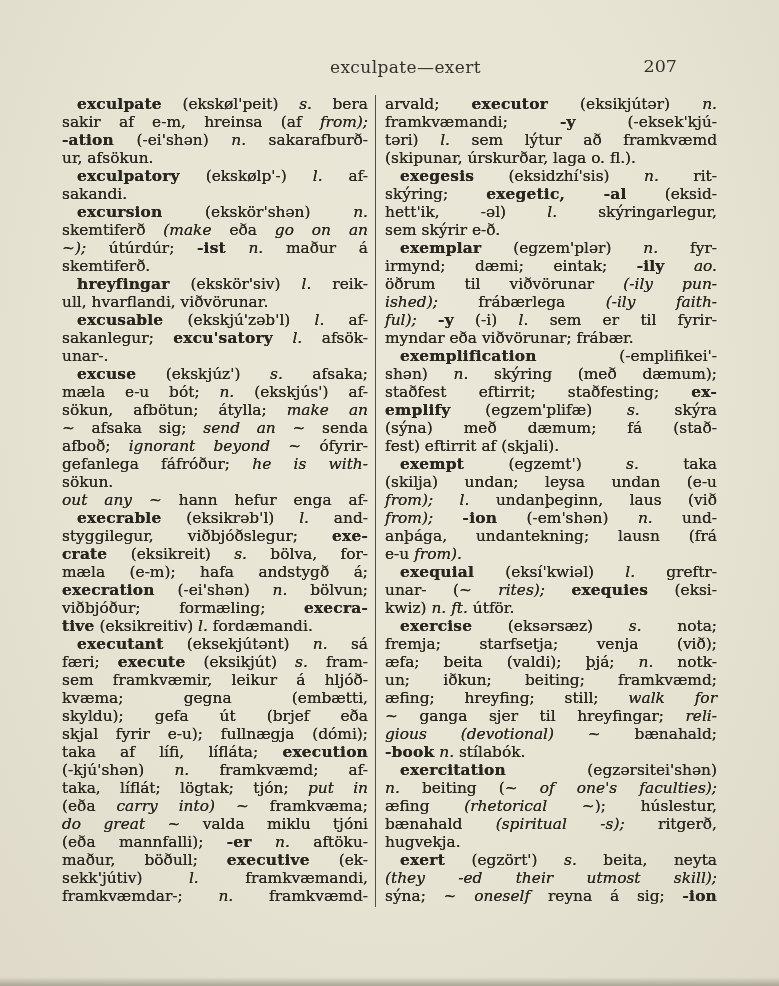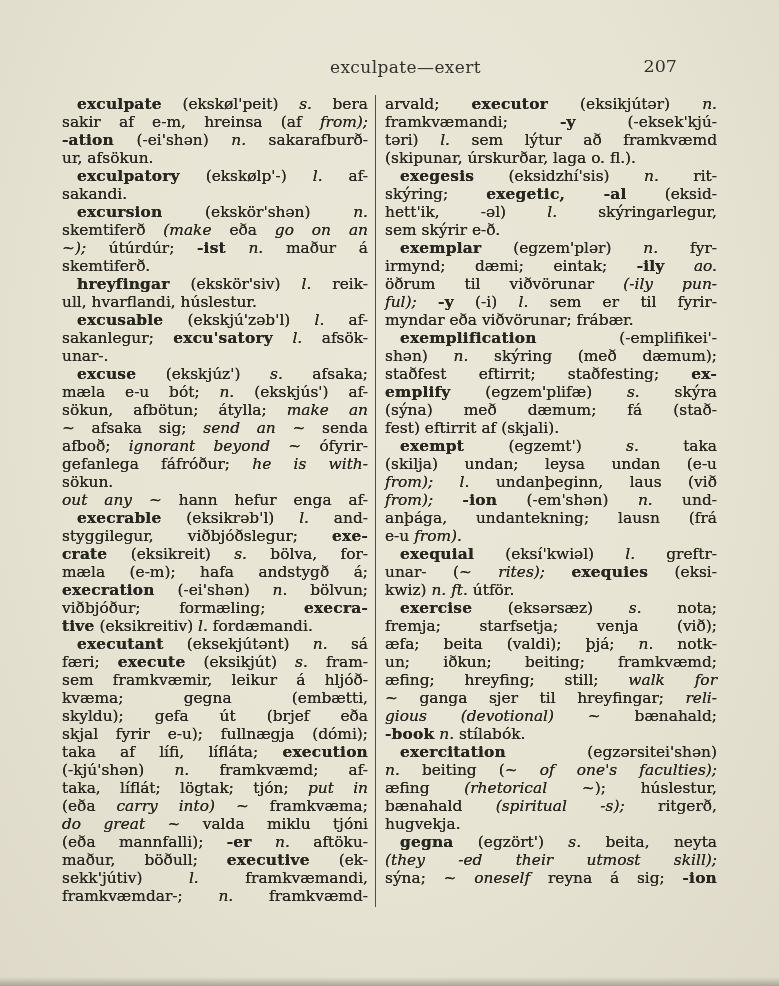--- a/index.html
+++ b/index.html
@@ -65,21 +65,21 @@
         <div class="line">sakir af e-m, hreinsa (af <i>from);</i></div>
         <div class="line"><b>-ation</b> (-ei'shən) <i>n.</i> sakarafburð-</div>
         <div class="line end">ur, afsökun.</div>
         <div class="line indent"><b>exculpatory</b> (ekskølp'-) <i>l.</i> af-</div>
         <div class="line end">sakandi.</div>
         <div class="line indent"><b>excursion</b> (ekskör'shən) <i>n.</i></div>
         <div class="line">skemtiferð <i>(make</i> eða <i>go on an</i></div>
         <div class="line"><i>~);</i> útúrdúr; <b>-ist</b> <i>n.</i> maður á</div>
         <div class="line end">skemtiferð.</div>
         <div class="line indent"><b>hreyfingar</b> (ekskör'siv) <i>l.</i> reik-</div>
-        <div class="line end">ull, hvarflandi, húslestur.</div>
+        <div class="line end">ull, hvarflandi, viðvörunar.</div>
         <div class="line indent"><b>excusable</b> (ekskjú'zəb'l) <i>l.</i> af-</div>
         <div class="line">sakanlegur; <b>excu'satory</b> <i>l.</i> afsök-</div>
         <div class="line end">unar-.</div>
         <div class="line indent"><b>excuse</b> (ekskjúz') <i>s.</i> afsaka;</div>
         <div class="line">mæla e-u bót; <i>n.</i> (ekskjús') af-</div>
         <div class="line">sökun, afbötun; átylla; <i>make an</i></div>
         <div class="line">~ afsaka sig; <i>send an</i> ~ senda</div>
         <div class="line">afboð; <i>ignorant beyond</i> ~ ófyrir-</div>
         <div class="line">gefanlega fáfróður; <i>he is with-</i></div>
         <div class="line end">sökun.</div>
@@ -113,20 +113,21 @@
         <div class="line">framkvæmandi; <b>-y</b> (-eksek'kjú-</div>
         <div class="line">təri) <i>l.</i> sem lýtur að framkvæmd</div>
         <div class="line end">(skipunar, úrskurðar, laga o. fl.).</div>
         <div class="line indent"><b>exegesis</b> (eksidzhí'sis) <i>n.</i> rit-</div>
         <div class="line">skýring; <b>exegetic, -al</b> (eksid-</div>
         <div class="line">hett'ik, -əl) <i>l.</i> skýringarlegur,</div>
         <div class="line end">sem skýrir e-ð.</div>
         <div class="line indent"><b>exemplar</b> (egzem'plər) <i>n.</i> fyr-</div>
         <div class="line">irmynd; dæmi; eintak; <b>-ily</b> <i>ao.</i></div>
         <div class="line">öðrum til viðvörunar <i>(-ily pun-</i></div>
+        <div class="line"><i>ished);</i> frábærlega <i>(-ily faith-</i></div>
         <div class="line"><i>ful);</i> <b>-y</b> (-i) <i>l.</i> sem er til fyrir-</div>
         <div class="line end">myndar eða viðvörunar; frábær.</div>
         <div class="line indent"><b>exemplification</b> (-emplifikei'-</div>
         <div class="line">shən) <i>n.</i> skýring (með dæmum);</div>
         <div class="line">staðfest eftirrit; staðfesting; <b>ex-</b></div>
         <div class="line"><b>emplify</b> (egzem'plifæ) <i>s.</i> skýra</div>
         <div class="line">(sýna) með dæmum; fá (stað-</div>
         <div class="line end">fest) eftirrit af (skjali).</div>
         <div class="line indent"><b>exempt</b> (egzemt') <i>s.</i> taka</div>
         <div class="line">(skilja) undan; leysa undan (e-u</div>
@@ -143,20 +144,20 @@
         <div class="line">un; iðkun; beiting; framkvæmd;</div>
         <div class="line">æfing; hreyfing; still; <i>walk for</i></div>
         <div class="line">~ ganga sjer til hreyfingar; <i>reli-</i></div>
         <div class="line"><i>gious (devotional)</i> ~ bænahald;</div>
         <div class="line end"><b>-book</b> <i>n.</i> stílabók.</div>
         <div class="line indent"><b>exercitation</b> (egzərsitei'shən)</div>
         <div class="line"><i>n.</i> beiting (~ <i>of one's faculties);</i></div>
         <div class="line">æfing <i>(rhetorical</i> ~); húslestur,</div>
         <div class="line">bænahald <i>(spiritual -s);</i> ritgerð,</div>
         <div class="line end">hugvekja.</div>
-        <div class="line indent"><b>gegna</b> (egzört') <i>s.</i> beita, neyta</div>
+        <div class="line indent"><b>exert</b> (egzört') <i>s.</i> beita, neyta</div>
         <div class="line"><i>(they -ed their utmost skill);</i></div>
         <div class="line">sýna; ~ <i>oneself</i> reyna á sig; <b>-ion</b></div>
       </div>
   </div>
 
   <div class="bottom-edge"></div>
 </div>
 
 </body></html>

